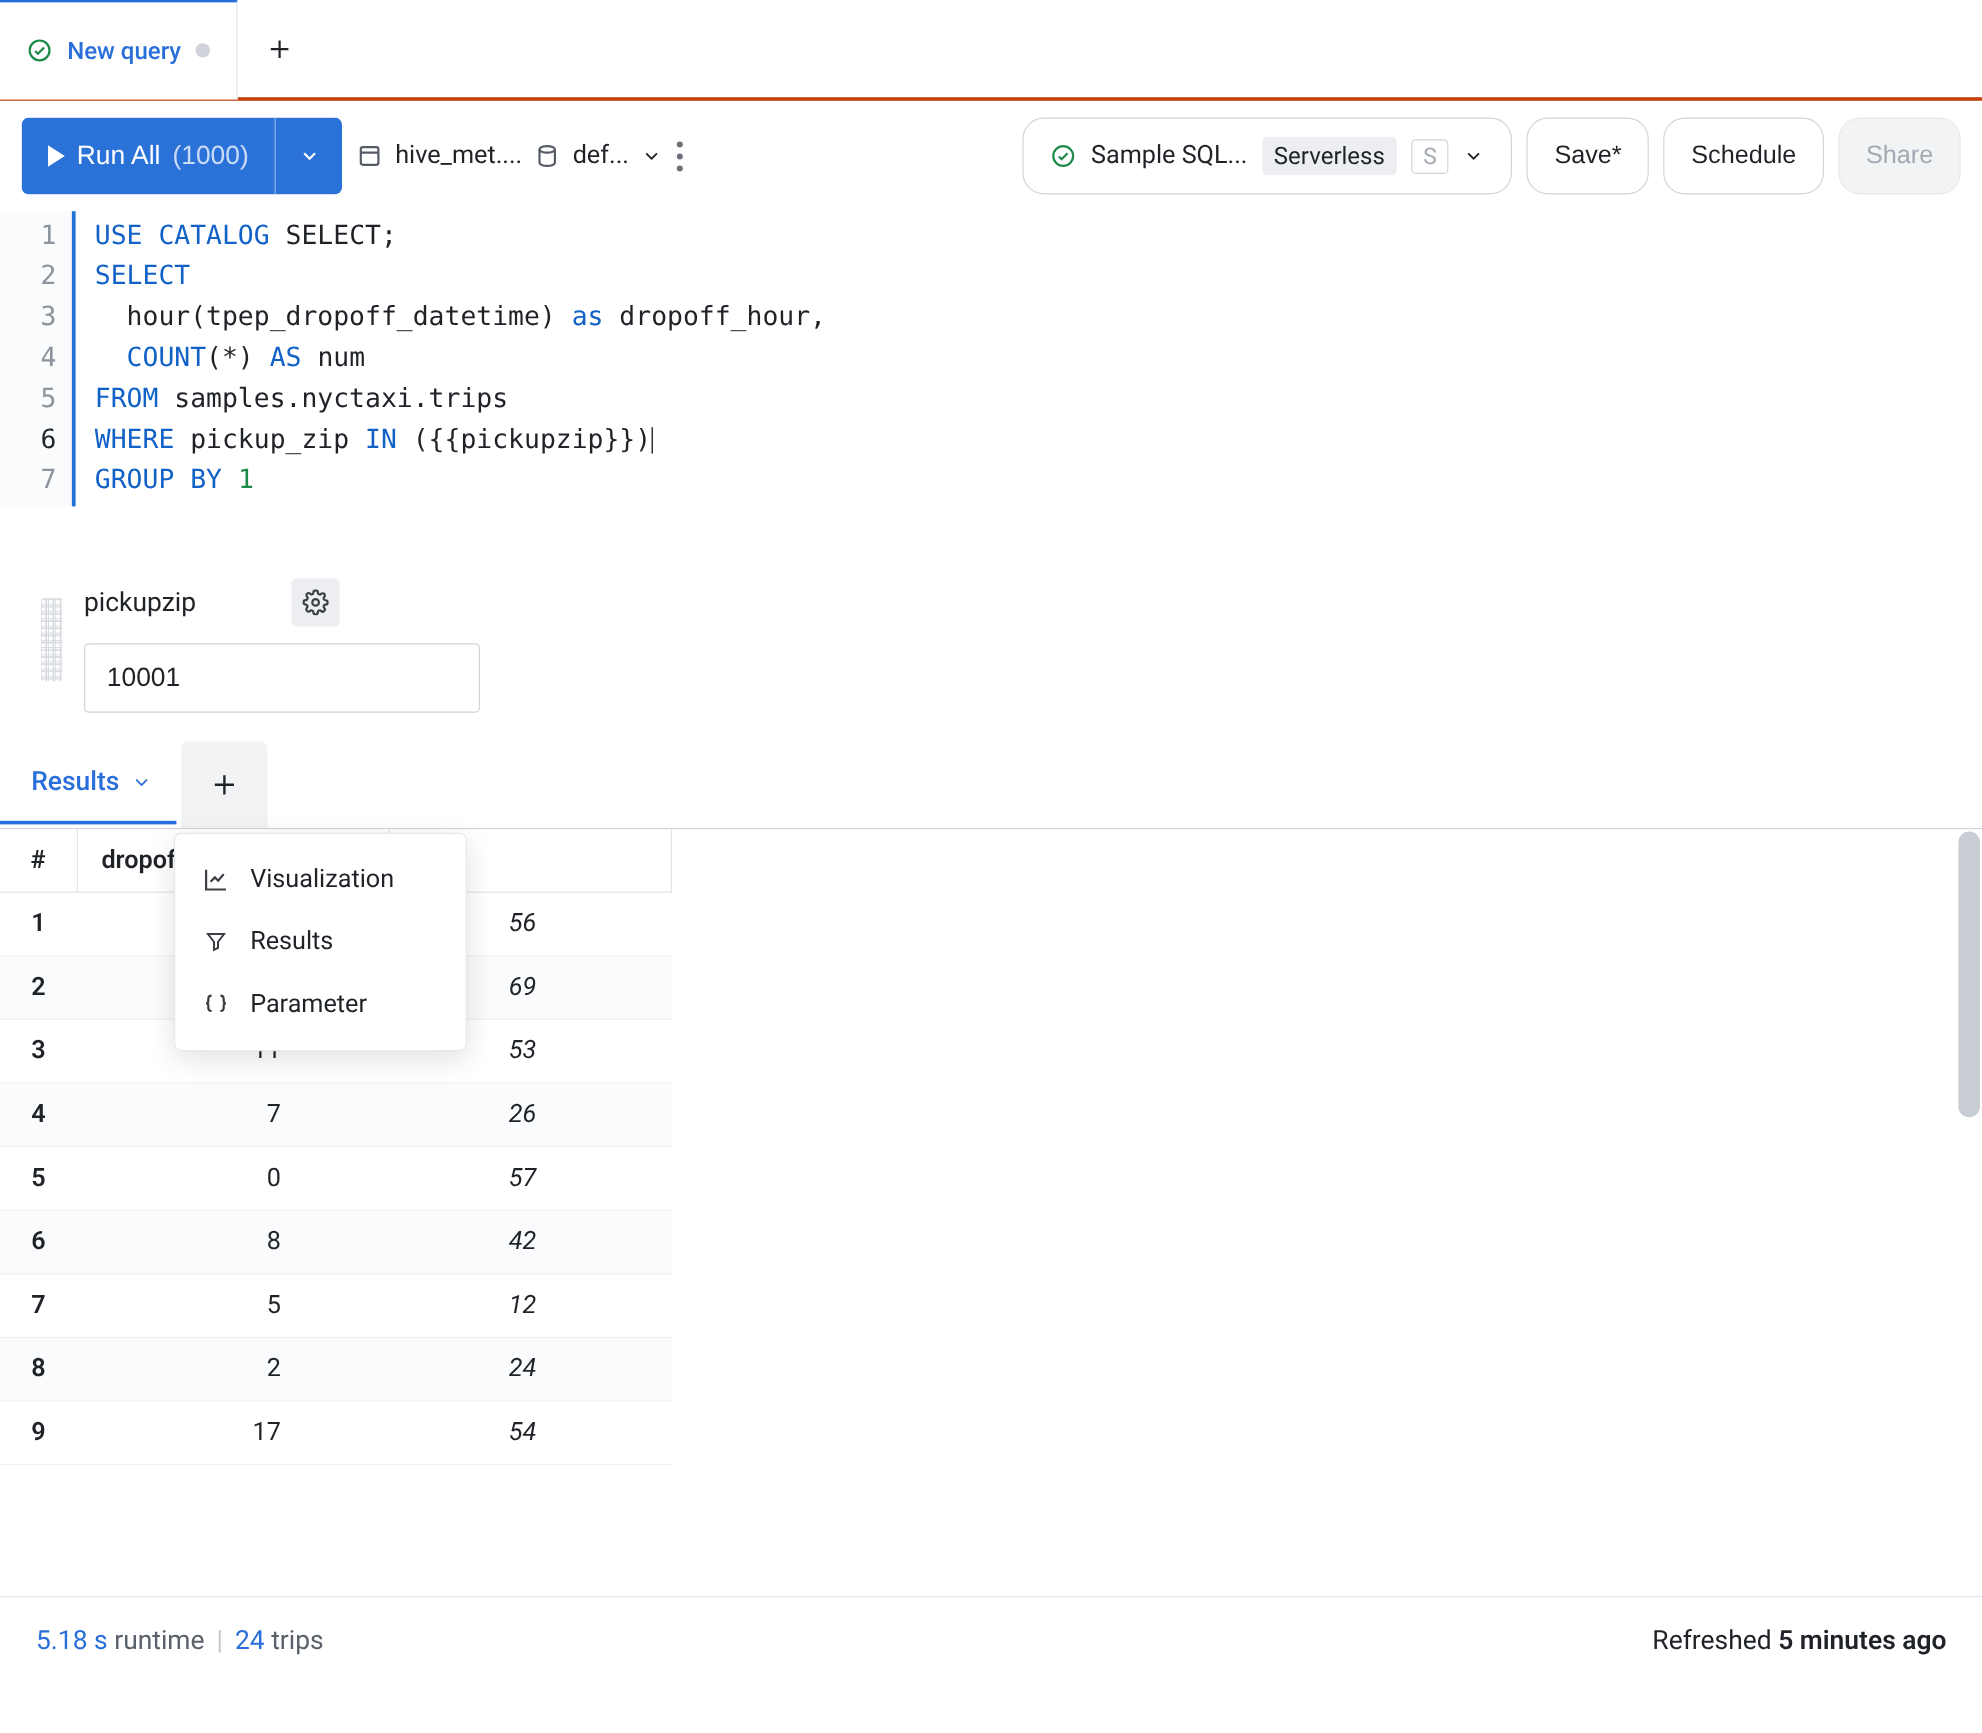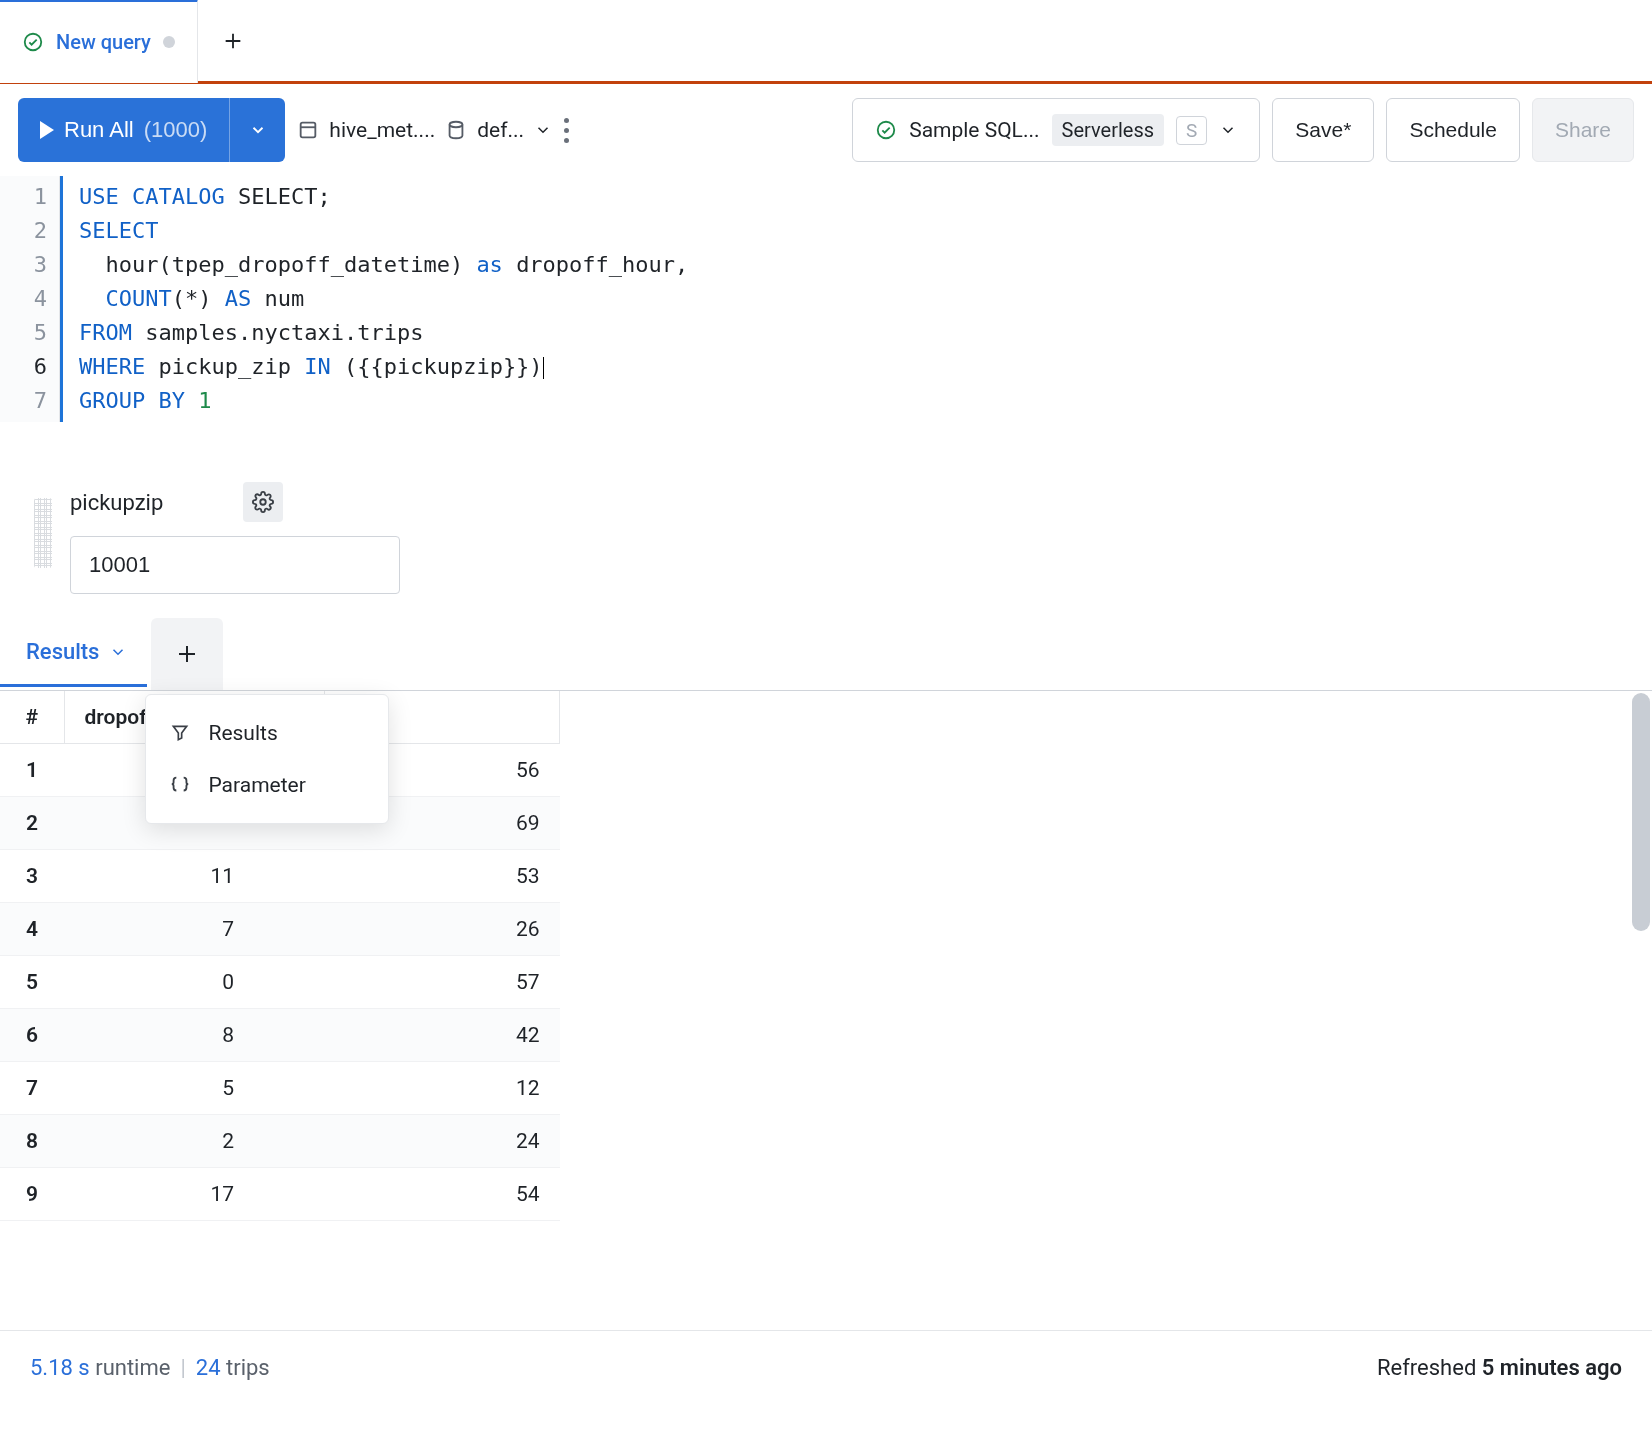--- a/index.html
+++ b/index.html
@@ -30,21 +30,21 @@
   .chev-white { stroke:#fff; stroke-width:2.5; fill:none; }
 
   .catalog-group { display:flex; align-items:center; gap:10px; padding-left: 8px; }
   .mini-icon { color:#565c66; display:inline-flex; }
   .catalog-text { color:#1f2328; font-size: 21px; }
   .chev-dark { stroke:#1f2328; stroke-width:2; fill:none; }
   .kebab { display:flex; flex-direction:column; gap:5px; padding:0 8px; cursor:pointer; }
   .kebab span { width:5px; height:5px; border-radius:50%; background:#6a707a; display:block; }
 
   .toolbar-right { margin-left:auto; display:flex; align-items:center; gap:12px; }
-  .btn-outline { height:64px; display:flex; align-items:center; gap:12px; padding:0 22px; border:1px solid #d0d4da; border-radius:6px; background:#fff; cursor:pointer; font-size:21px; color:#1f2328; }
+  .btn-outline { height:64px; display:flex; align-items:center; gap:12px; padding:0 22px; border:1px solid #d0d4da; border-radius:18px; background:#fff; cursor:pointer; font-size:21px; color:#1f2328; }
   .chip { background:#eceef1; border-radius:4px; padding:4px 10px; font-size:20px; }
   .chip-letter { color:#a2a9b3; border:1px solid #d0d4da; border-radius:4px; padding:2px 9px; font-size:19px; }
   .btn-disabled { background:#f2f3f5; color:#a2a9b3; border:1px solid #e6e8eb; cursor:default; }
 
   
   .editor { display:flex; font-family: ui-monospace, SFMono-Regular, Menlo, Consolas, monospace; font-size:22px; line-height:34px; padding-bottom: 40px; }
   .gutter { background:#fafbfc; color:#8b939e; text-align:right; padding: 4px 12px 4px 10px; border-right:1px solid #e4e6e9; user-select:none; width: 60px; }
   .gutter .g-active { color:#1f2328; }
   .code { padding: 4px 0 4px 16px; border-left:3px solid #1e74d8; }
   .kw { color:#1161c7; }
@@ -73,21 +73,21 @@
 
   
   .table-wrap { position:relative; height: 640px; overflow:hidden; border-bottom: 1px solid #e4e6e9; }
   .scrollbar-ghost { position:absolute; right:2px; top:2px; width:18px; height:238px; background:#c8cdd4; border-radius:9px; }
   table { border-collapse:collapse; width: 560px; font-size:21px; }
   thead th { text-align:left; font-weight:600; padding: 14px 20px; border-bottom:1px solid #e4e6e9; background:#fff; }
   thead th.idx { width:64px; text-align:center; }
   tbody td { padding: 14px 20px; border-bottom:1px solid #f0f1f3; }
   tbody td.idx { text-align:center; font-weight:600; }
   tbody td.val1 { text-align:right; padding-right: 90px; }
-  tbody td.val2 { text-align:right; padding-left: 100px; }
+  tbody td.val2 { text-align:left; padding-left: 100px; font-style: italic; }
   tbody tr:nth-child(even) { background:#fafbfc; }
   .header-border-right { border-right:1px solid #e4e6e9; }
   .col-dropof { width: 260px; }
 
   
   .footer { display:flex; align-items:center; padding: 24px 30px; font-size:22px; }
   .ft-time { color:#2a6fd9; }
   .ft-sep { color:#c3c8cf; padding: 0 10px; }
   .ft-rows { color:#2a6fd9; }
   .ft-refresh { margin-left:auto; color:#1f2328; }
@@ -223,20 +223,29 @@
         <path d="M6 9l6 6 6-6"></path>
       </svg>
   </div>
   <div class="add-tab-wrap">
     <div class="add-tab">
       <svg width="24" height="24" viewBox="0 0 24 24" class="plus-svg">
           <path d="M12 4v16M4 12h16"></path>
         </svg>
     </div>
     <div class="dropdown-menu">
+      <div class="dropdown-item">
+        <span class="dd-icon">
+          <svg width="22" height="22" viewBox="0 0 24 24" fill="none" stroke="currentColor" stroke-width="2">
+              <path d="M3 3v18h18"></path>
+              <path d="M7 14l4-4 3 3 5-6"></path>
+            </svg>
+        </span>
+        <span>Visualization</span>
+      </div>
       <div class="dropdown-item">
         <span class="dd-icon">
           <svg width="20" height="20" viewBox="0 0 24 24" fill="none" stroke="currentColor" stroke-width="2">
               <path d="M4 4h16l-6 8v6l-4 2v-8L4 4z"></path>
             </svg>
         </span>
         <span>Results</span>
       </div>
       <div class="dropdown-item">
         <span class="dd-icon">

